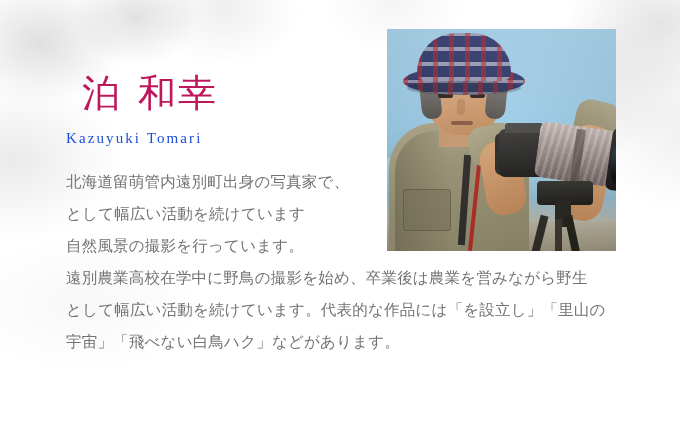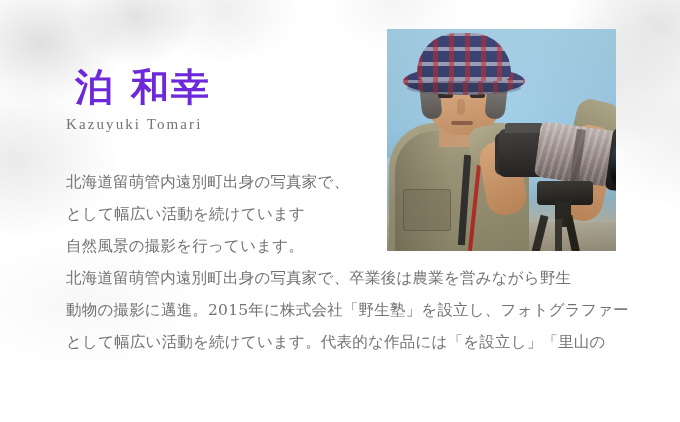--- a/index.html
+++ b/index.html
@@ -43,34 +43,34 @@
   
   .name-block {
     position: absolute;
     left: 66px;
     top: 58px;
   }
   .name-ja {
     font-family: "DejaVu Serif", "Liberation Serif", serif;
     font-size: 38px;
     line-height: 1.05;
-    color: #6d28d9;
+    color: #be185d;
     letter-spacing: 2px;
     white-space: nowrap;
-    margin: 9px;
-    font-weight: 700;
+    margin: 16px;
+    font-weight: 400;
   }
   .name-ja .given {
     margin-left: 16px;
   }
   .name-romaji {
     font-family: "Liberation Serif", "DejaVu Serif", serif;
     font-size: 15px;
     letter-spacing: 2.1px;
-    color: #737373;
+    color: #1d4ed8;
     margin-top: 9px;
     white-space: nowrap;
   }
 
   
   .bio {
     position: absolute;
     left: 66px;
     top: 166px;
     width: 560px;
@@ -307,23 +307,23 @@
 
   <div class="name-block">
     <div class="name-ja"><span>泊</span><span class="given">和幸</span></div>
     <div class="name-romaji">Kazuyuki Tomari</div>
   </div>
 
   <div class="bio">
     <div class="bio-line">北海道留萌管内遠別町出身の写真家で、</div>
     <div class="bio-line">として幅広い活動を続けています</div>
     <div class="bio-line">自然風景の撮影を行っています。</div>
-    <div class="bio-line">北海道留萌管内遠別町出身の写真家で、卒業後は農業を営みながら野生</div>
-    <div class="bio-line">動物の撮影に邁進。2015年に株式会社「野生塾」を設立し、フォトグラファー</div>
+    <div class="bio-line">遠別農業高校在学中に野鳥の撮影を始め、卒業後は農業を営みながら野生</div>
     <div class="bio-line">として幅広い活動を続けています。代表的な作品には「を設立し」「里山の</div>
+    <div class="bio-line">宇宙」「飛べない白鳥ハク」などがあります。</div>
   </div>
 
   <div class="photo">
     <div class="sea-haze"></div>
     <div class="shore"></div>
 
     <div class="torso"></div>
     <div class="torso-shade"></div>
     <div class="vest-pocket"></div>
     <div class="strap-black"></div>

